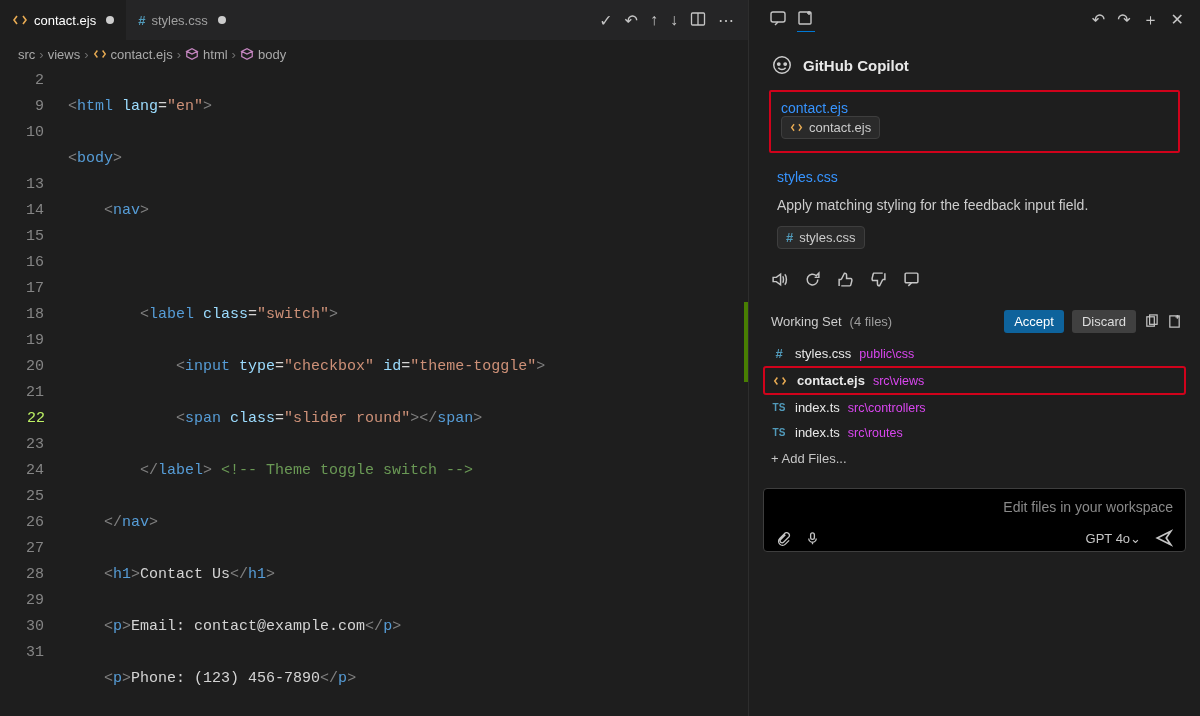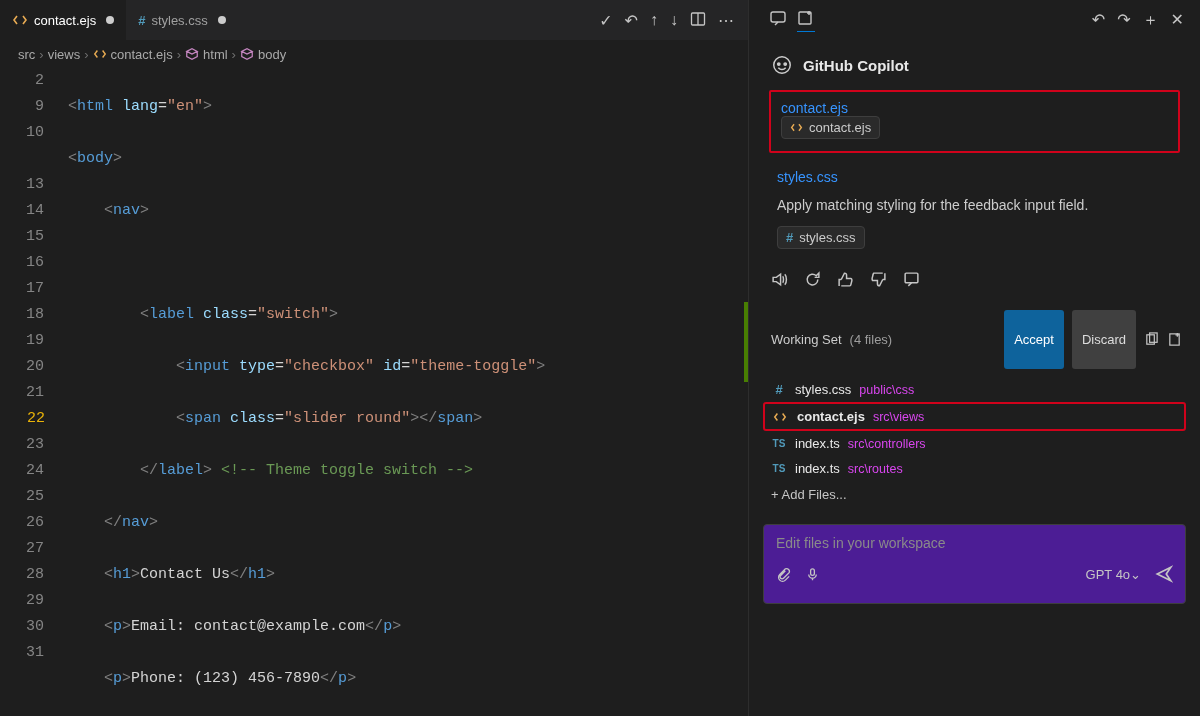--- a/index.html
+++ b/index.html
@@ -15,21 +15,21 @@
 .tab.active { background: #1e1e1e; color: #ffffff; }
 .tab .dot { width: 8px; height: 8px; border-radius: 50%; background: #cccccc; margin-left: 4px;}
 .tab-actions { margin-left: auto; display: flex; gap: 12px; padding-right: 14px; color:#c5c5c5;}
 .tab-actions span { cursor:pointer; font-size:16px; }
 .breadcrumb { height: 28px; display: flex; align-items: center; gap: 4px; padding: 0 14px 0 18px; color: #a9a9a9; font-size: 13px;}
 .breadcrumb .sep { color: #6e6e6e; }
 .breadcrumb .icn2 { color:#c586c0; display:inline-flex; }
 .code-area { flex:1; display:flex; font-family: Consolas, "Courier New", monospace; font-size: 15px; line-height: 26px; position:relative; overflow:hidden;}
 .gutter { width: 62px; text-align: right; padding-right: 18px; color: #858585; user-select:none;}
 .gutter div { height: 26px; }
-.gutter .cur { color:#eab308;margin-left:27px; }
+.gutter .cur { color:#bef264;margin-left:27px; }
 .code { flex:1; white-space: pre; color:#d4d4d4; position:relative;}
 .code-line { height:26px; padding-left: 6px;}
 .minimap-ind { position:absolute; right:0; top: 234px; width:4px; height: 80px; background:#487e02; }
 .t { color:#569cd6 } 
 .a { color:#9cdcfe } 
 .s { color:#ce9178 } 
 .br { color:#808080 } 
 .cm { color:#6a9955 } 
 .tx { color:#d4d4d4 }
 
@@ -46,32 +46,32 @@
 .redbox { border:2px solid #d0021b; border-radius:2px; padding: 8px 10px 12px 10px; margin:4px 6px 10px 6px;}
 .link { color:#3794ff; font-size:14px; cursor:pointer;}
 .desc { color:#cccccc; font-size:14px; margin:10px 0 10px 0; line-height:1.5;}
 .chip { display:inline-flex; align-items:center; gap:6px; background:#2a2a2a; border:1px solid #3e3e3e; border-radius:4px; padding:3px 8px; font-size:13px; color:#cccccc;}
 .block2 { padding: 6px 12px 10px 14px;}
 .feedback-row { display:flex; gap:16px; padding: 12px 14px; color:#c5c5c5;}
 .feedback-row span { cursor:pointer; font-size:17px;}
 .ws-header { display:flex; align-items:center; gap:8px; padding: 10px 10px 8px 14px; color:#cccccc;}
 .ws-header .count { color:#9d9d9d; }
 .ws-header .btns { margin-left:auto; display:flex; gap:8px; align-items:center;}
-.btn { border:none; border-radius:3px; padding:22px 10px; font-size:13px; cursor:pointer;}
+.btn { border:none; border-radius:3px; padding:4px 10px; font-size:13px; cursor:pointer;}
 .btn-primary { background:#0e639c; color:#fff;}
 .btn-sec { background:#404040; color:#ddd;}
 .icon-btn { color:#c5c5c5; font-size:15px; cursor:pointer;}
 .file-list { padding: 0 6px 6px 6px;}
 .file-row { display:flex; align-items:center; gap:8px; padding:5px 8px; border-radius:3px; cursor:pointer;}
 .file-row .fn { color:#e8e8e8;}
 .file-row .fp { color:#d946ef; font-size:12.5px;}
 .file-row.redsel { border:2px solid #d0021b; }
 .file-row.redsel .fn { font-weight:700;}
 .add-files { color:#c5c5c5; padding:6px 8px; cursor:pointer;}
-.input-box { margin:10px 6px 0 6px; background:#4c1d95; border:1px solid #3e3e3e; border-radius:4px; padding:10px 12px 20px 12px;}
+.input-box { margin:10px 6px 0 6px; background:#000000; border:1px solid #3e3e3e; border-radius:4px; padding:10px 12px 4px 12px;text-align:right;}
 .input-box .ph { color:#8a8a8a; font-size:14px;}
 .input-box .row2 { display:flex; align-items:center; gap:14px; margin-top:14px; color:#c5c5c5;}
 .input-box .row2 .model { margin-left:auto; display:flex; align-items:center; cursor:pointer;}
 svg { display:block; }
 .ic-code { color:#e8ab53; }
 .ic-ts { color:#519aba;text-align:center; }
 </style>
 </head>
 <body>
 

